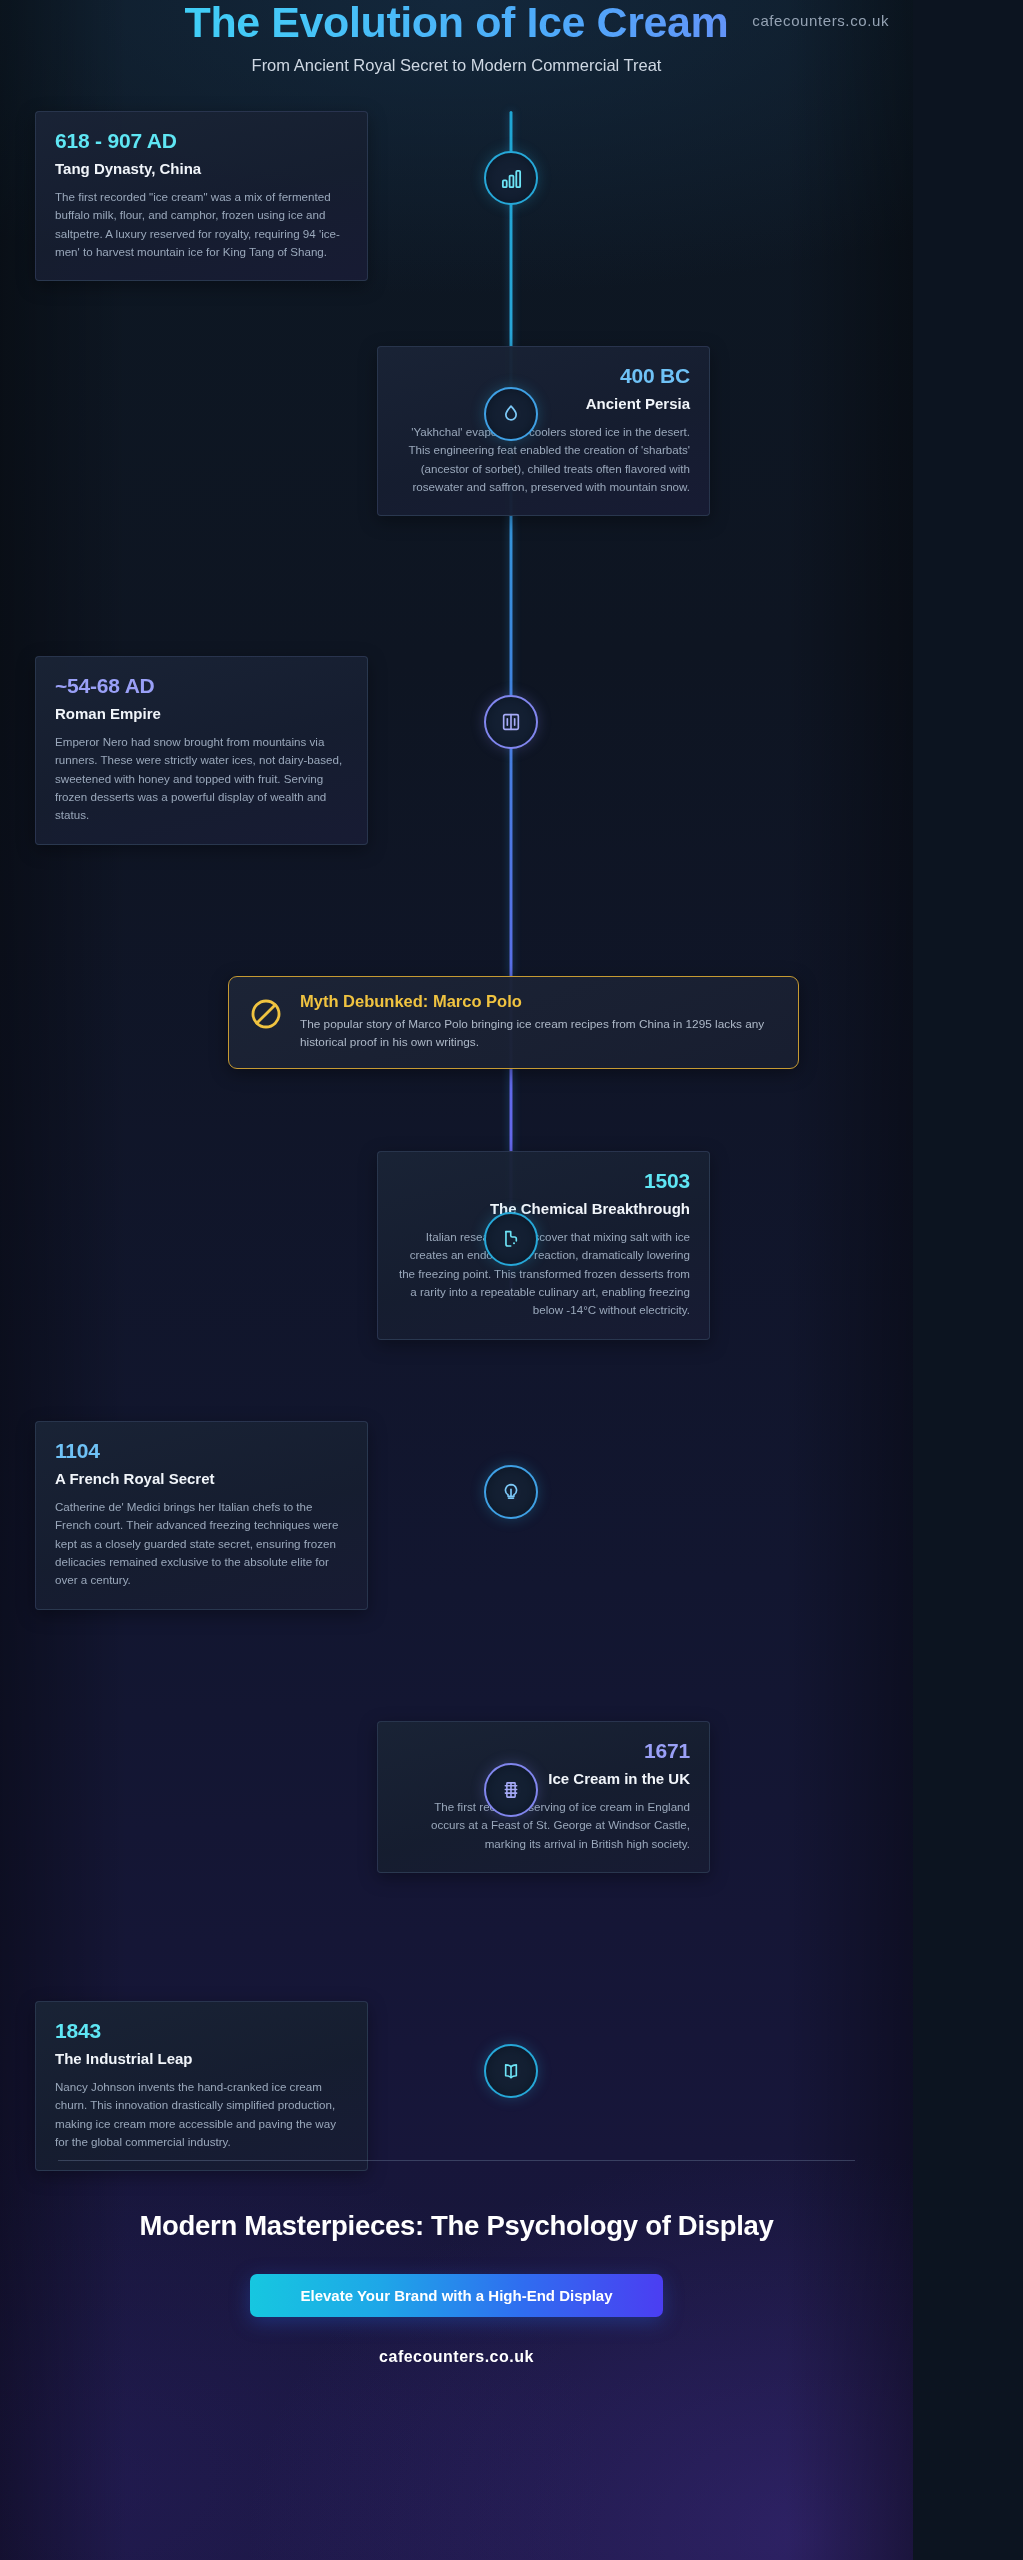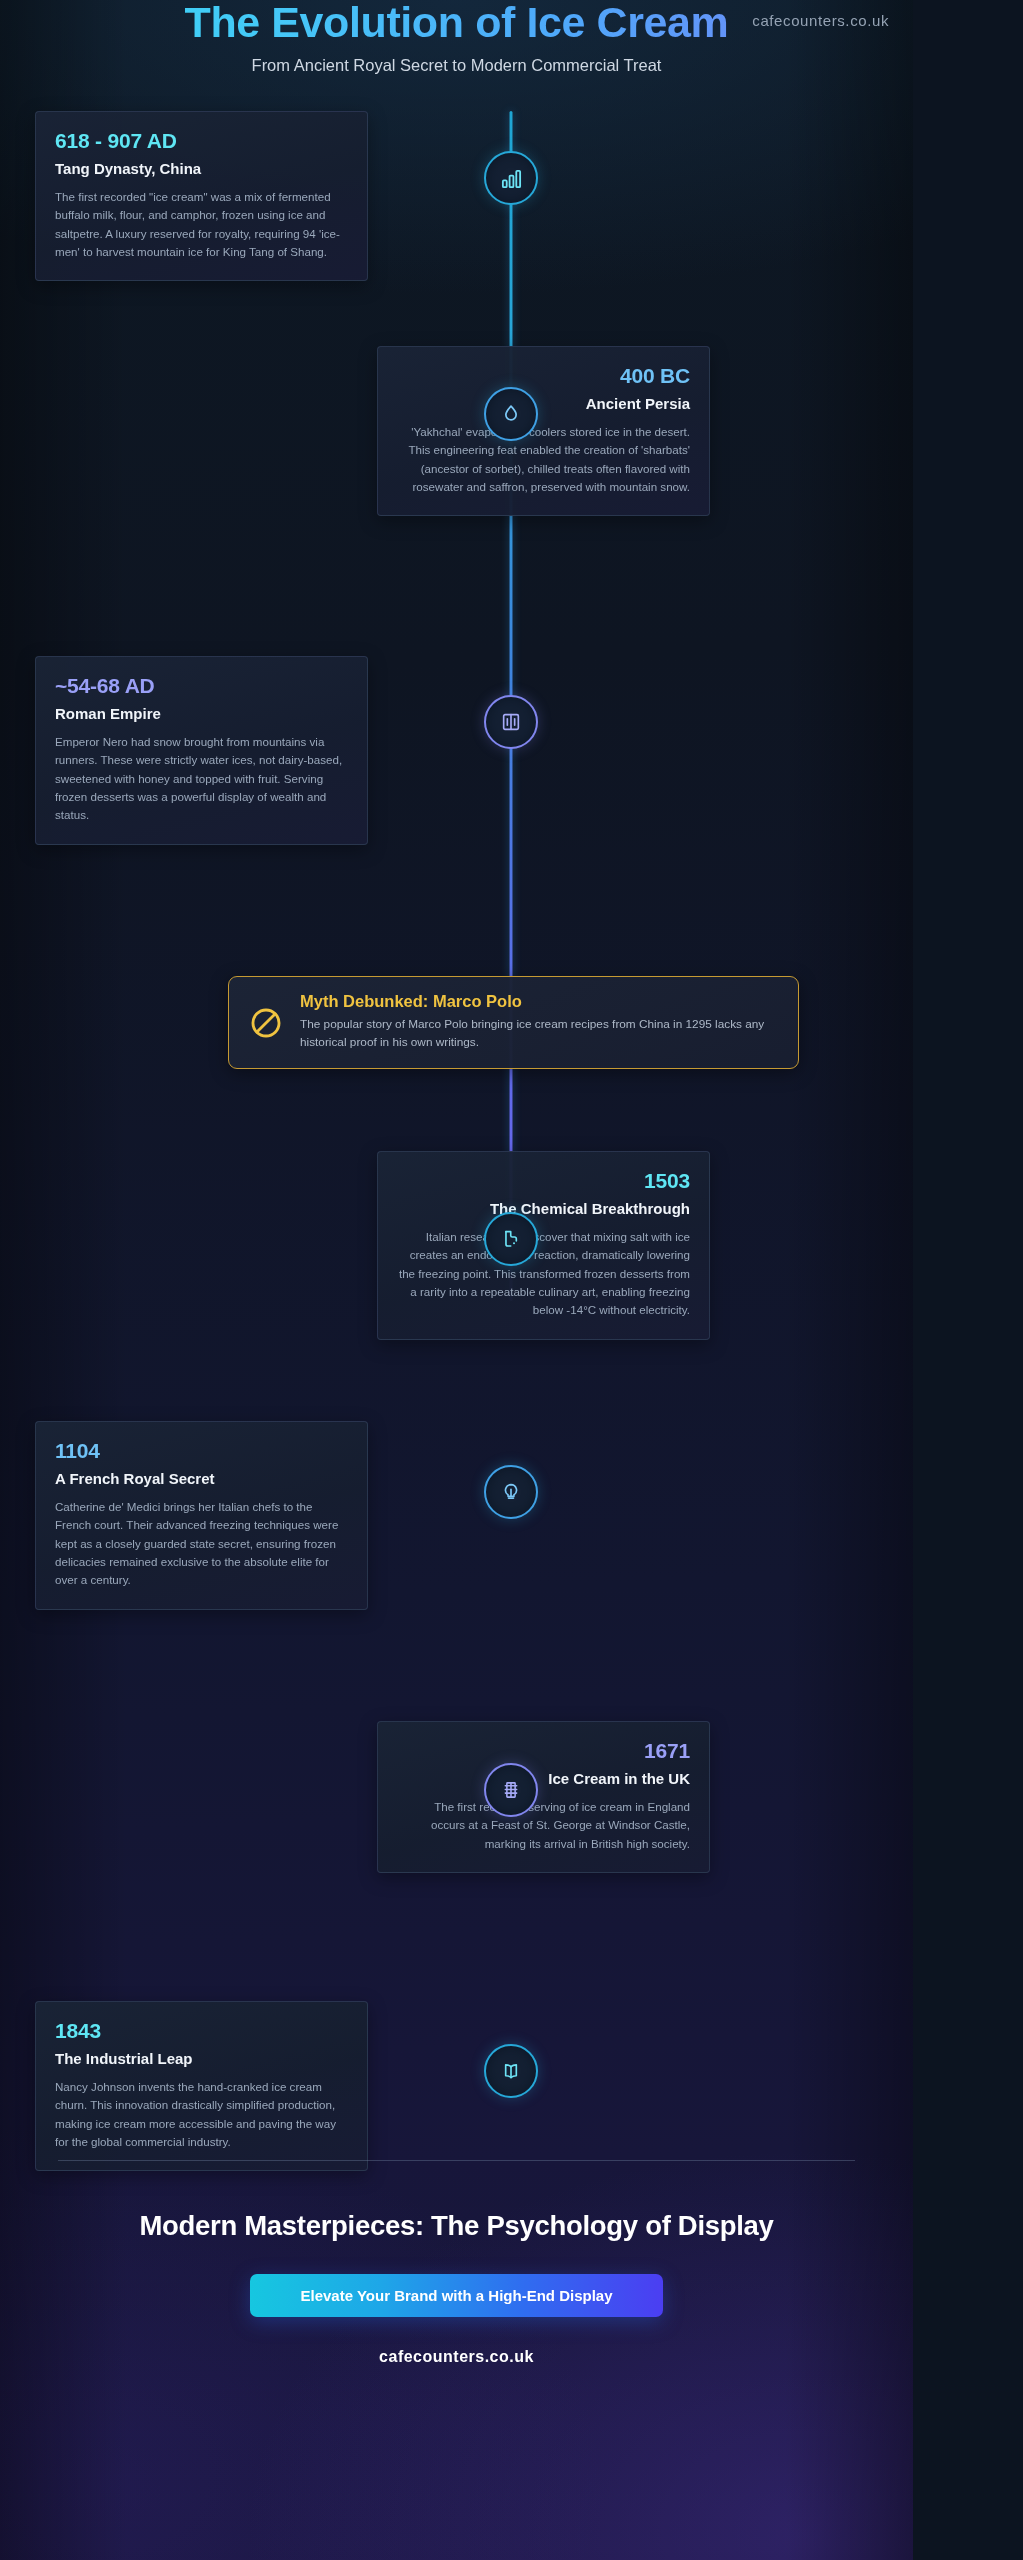--- a/index.html
+++ b/index.html
@@ -101,21 +101,21 @@
     font-size:11.6px; line-height:1.58; color:#9aa8bb; font-weight:400;
   }
 
   
   .myth{
     position:absolute; left:228px; width:571px;
     background:linear-gradient(160deg,rgba(28,36,54,0.97),rgba(24,30,48,0.97));
     border:1px solid #c69a32;
     border-radius:9px;
     padding:15px 22px 16px 20px;
-    display:flex; align-items:center; gap:17px;
+    display:flex; align-items:flex-start; gap:17px;
     box-shadow:0 4px 18px rgba(0,0,0,0.4);
     z-index:6;
   }
   .myth-ic{ flex:0 0 auto; margin-top:5px; }
   .myth-title{
     font-size:16.5px; font-weight:bold; color:#f0c340; margin-bottom:5px;
   }
   .myth-body{ font-size:11.8px; line-height:1.52; color:#aeb9c8; }
 
   

